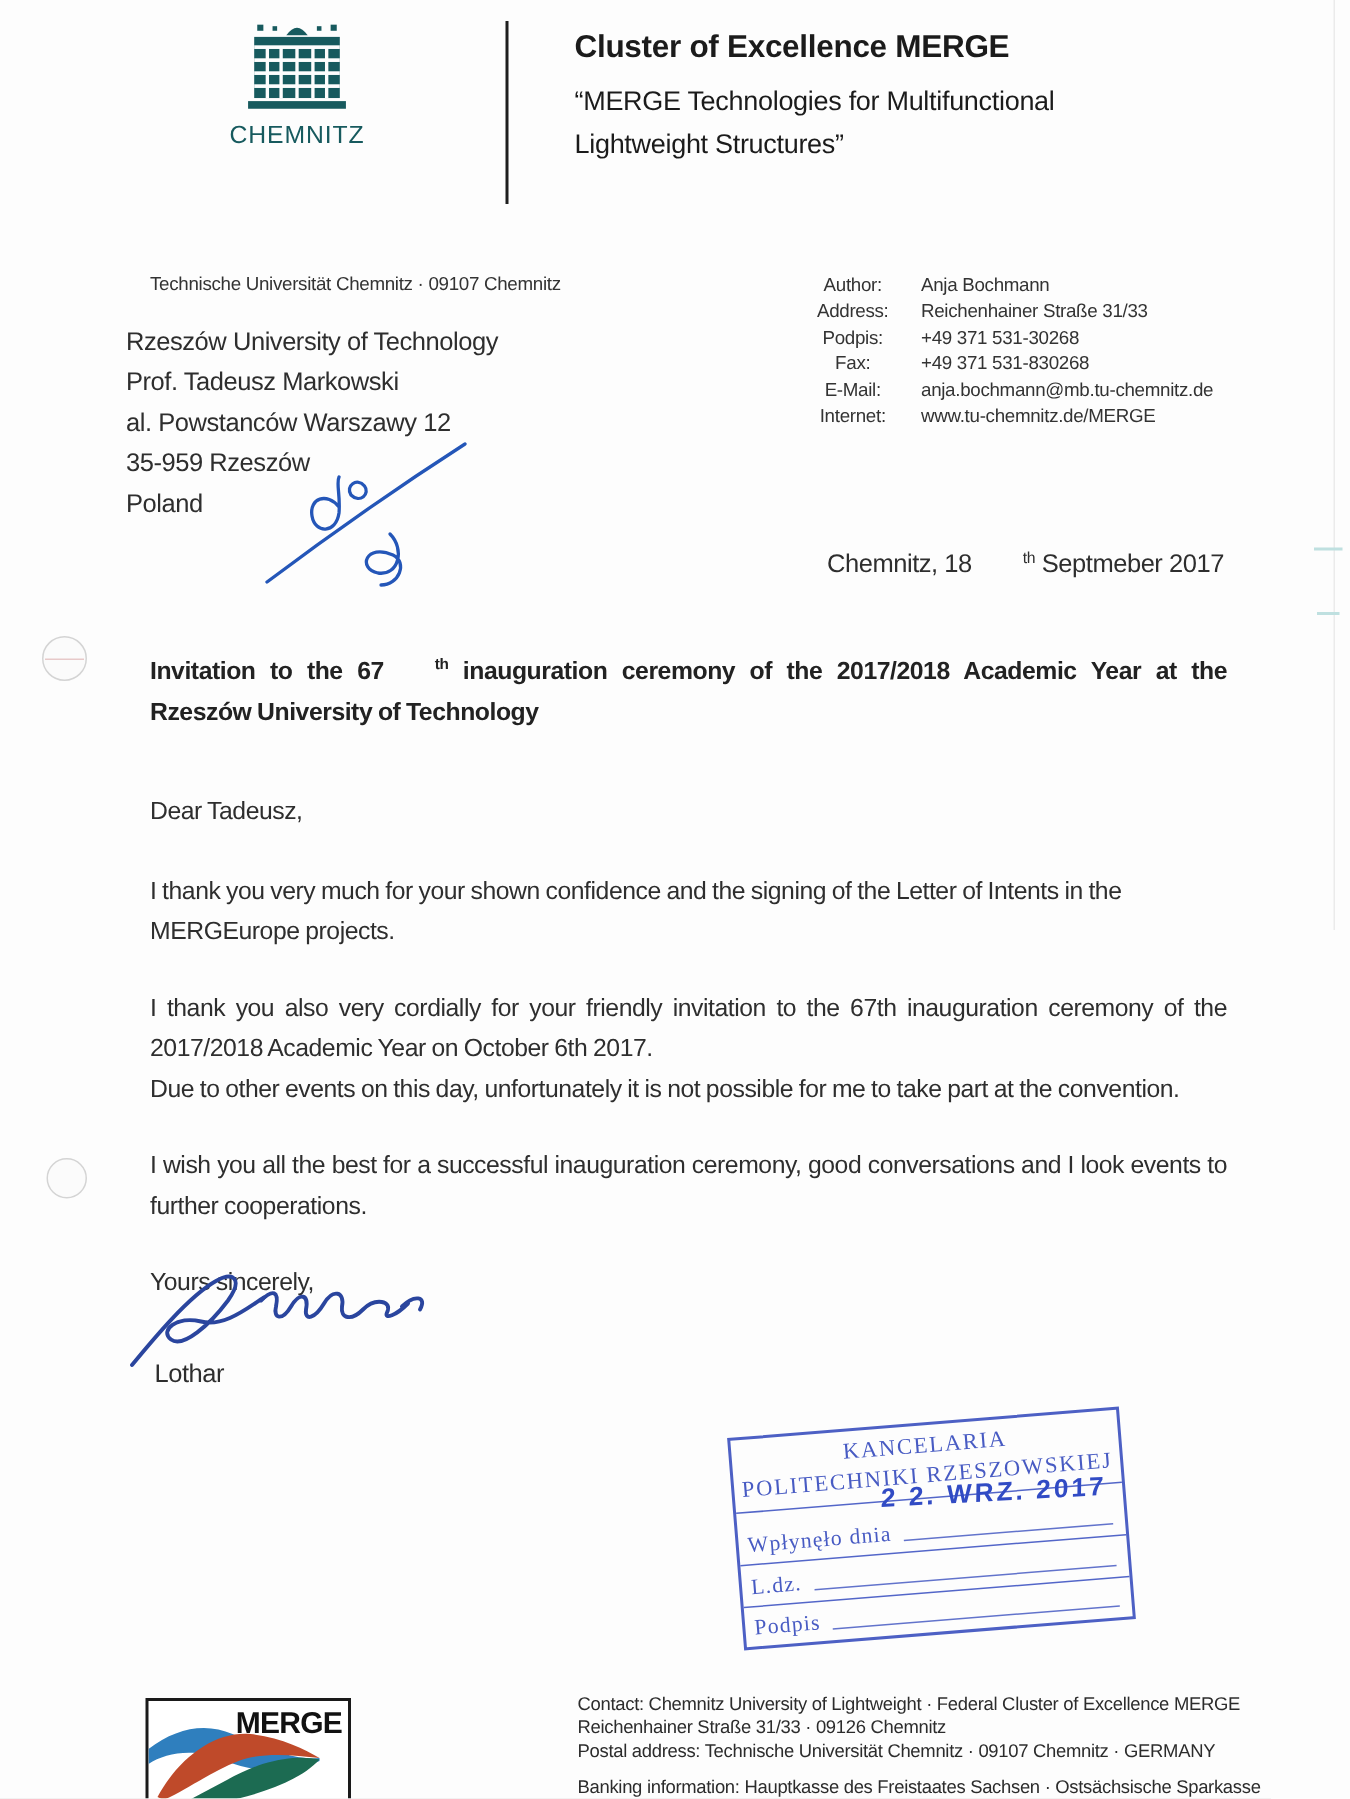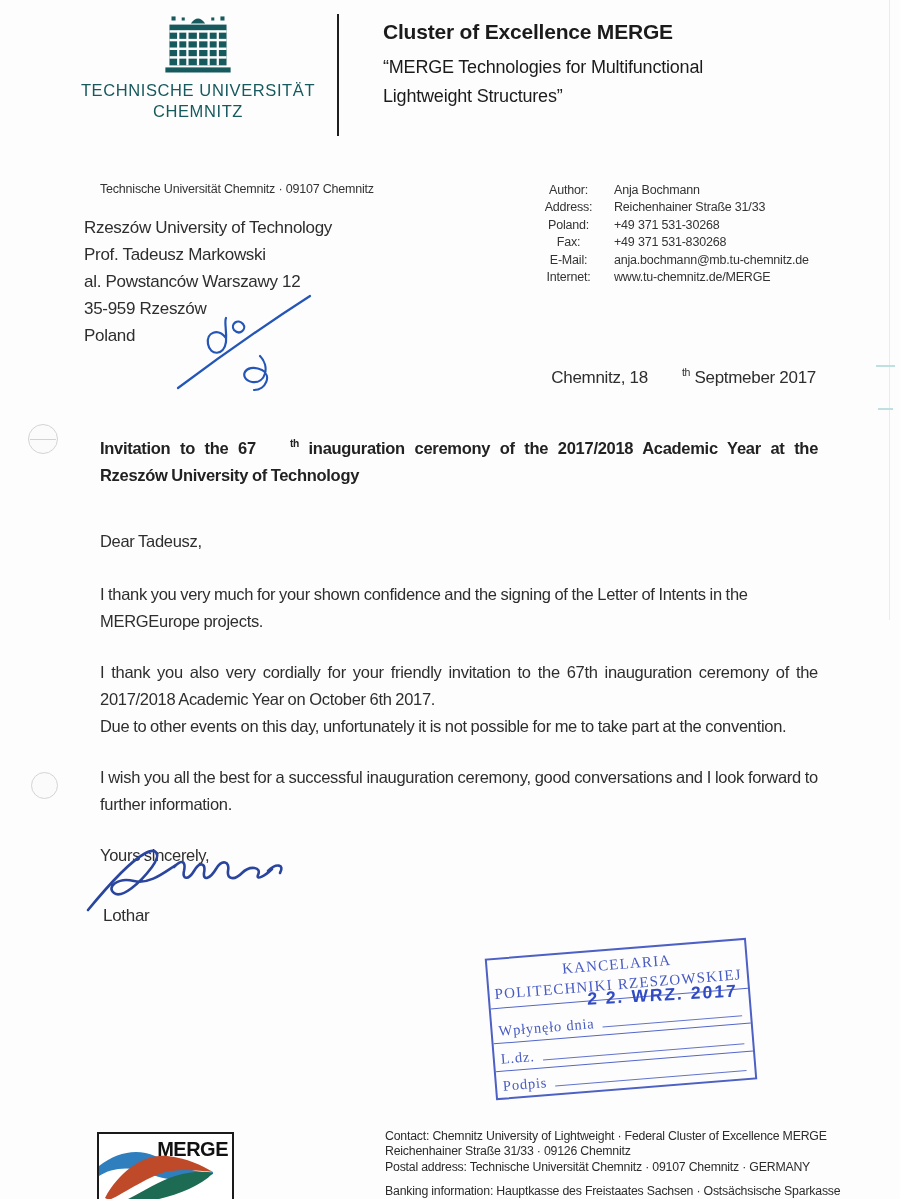--- a/index.html
+++ b/index.html
@@ -102,21 +102,20 @@
           <rect x="24" y="30.5" width="56" height="2.4"></rect>
           <rect x="24" y="39" width="56" height="2.4"></rect>
           <rect x="31.5" y="14" width="2.2" height="34"></rect>
           <rect x="40.5" y="14" width="2.2" height="34"></rect>
           <rect x="50.9" y="14" width="2.2" height="34"></rect>
           <rect x="61.3" y="14" width="2.2" height="34"></rect>
           <rect x="70.3" y="14" width="2.2" height="34"></rect>
         </g>
       </svg>
     </span>
-    <div class="tu-caption">TECHNISCHE UNIVERSITÄT</div>
     <div class="tu-caption">CHEMNITZ</div>
   </div>
 
   <div class="header-divider"></div>
 
   <div class="cluster-block">
     <div class="cluster-title">Cluster of Excellence MERGE</div>
     <div class="cluster-sub">“MERGE Technologies for Multifunctional</div>
     <div class="cluster-sub">Lightweight Structures”</div>
   </div>
@@ -143,21 +142,21 @@
   <div class="author-block">
     <div class="author-row">
       <span class="lbl">Author:</span>
       <span>Anja Bochmann</span>
     </div>
     <div class="author-row">
       <span class="lbl">Address:</span>
       <span>Reichenhainer Straße 31/33</span>
     </div>
     <div class="author-row">
-      <span class="lbl">Poland:</span>
+      <span class="lbl">Podpis:</span>
       <span>+49 371 531-30268</span>
     </div>
     <div class="author-row">
       <span class="lbl">Fax:</span>
       <span>+49 371 531-830268</span>
     </div>
     <div class="author-row">
       <span class="lbl">E-Mail:</span>
       <span>anja.bochmann@mb.tu-chemnitz.de</span>
     </div>
@@ -171,21 +170,21 @@
 
   <div class="subject justified"><span>Invitation to the 67</span><sup>th</sup><span> inauguration ceremony of the 2017/2018 Academic Year at the Rzeszów University of Technology</span></div>
 
   <div class="body-text">
     <div class="salutation">Dear Tadeusz,</div>
     <div class="para">I thank you very much for your shown confidence and the signing of the Letter of Intents in the MERGEurope projects.</div>
     <div class="para">
       <div class="justified">I thank you also very cordially for your friendly invitation to the 67th inauguration ceremony of the 2017/2018 Academic Year on October 6th 2017.</div>
       <div>Due to other events on this day, unfortunately it is not possible for me to take part at the convention.</div>
     </div>
-    <div class="para justified">I wish you all the best for a successful inauguration ceremony, good conversations and I look forward to further information.</div>
+    <div class="para justified">I wish you all the best for a successful inauguration ceremony, good conversations and I look events to further cooperations.</div>
     <div class="closing">Yours sincerely,</div>
   </div>
 
   <span class="signature-svg">
     <svg width="215" height="82" viewBox="0 0 215 82" fill="none" stroke="#2a459e" stroke-width="2.6" stroke-linecap="round">
       <path d="M6,74 C20,57 44,28 62,18 C74,11 80,17 70,31 C58,47 40,63 32,57 C24,51 36,41 52,45 C68,49 84,35 94,29"></path>
       <path d="M92,31 C100,23 104,25 102,35 C100,43 106,45 112,35 C118,25 124,27 122,37 C121,45 128,43 134,33 C140,23 148,25 146,35 C145,43 152,45 160,37 C168,29 180,31 176,39 C174,44 182,41 190,33"></path>
       <path d="M186,35 C194,27 203,28 198,37"></path>
     </svg>
   </span>

